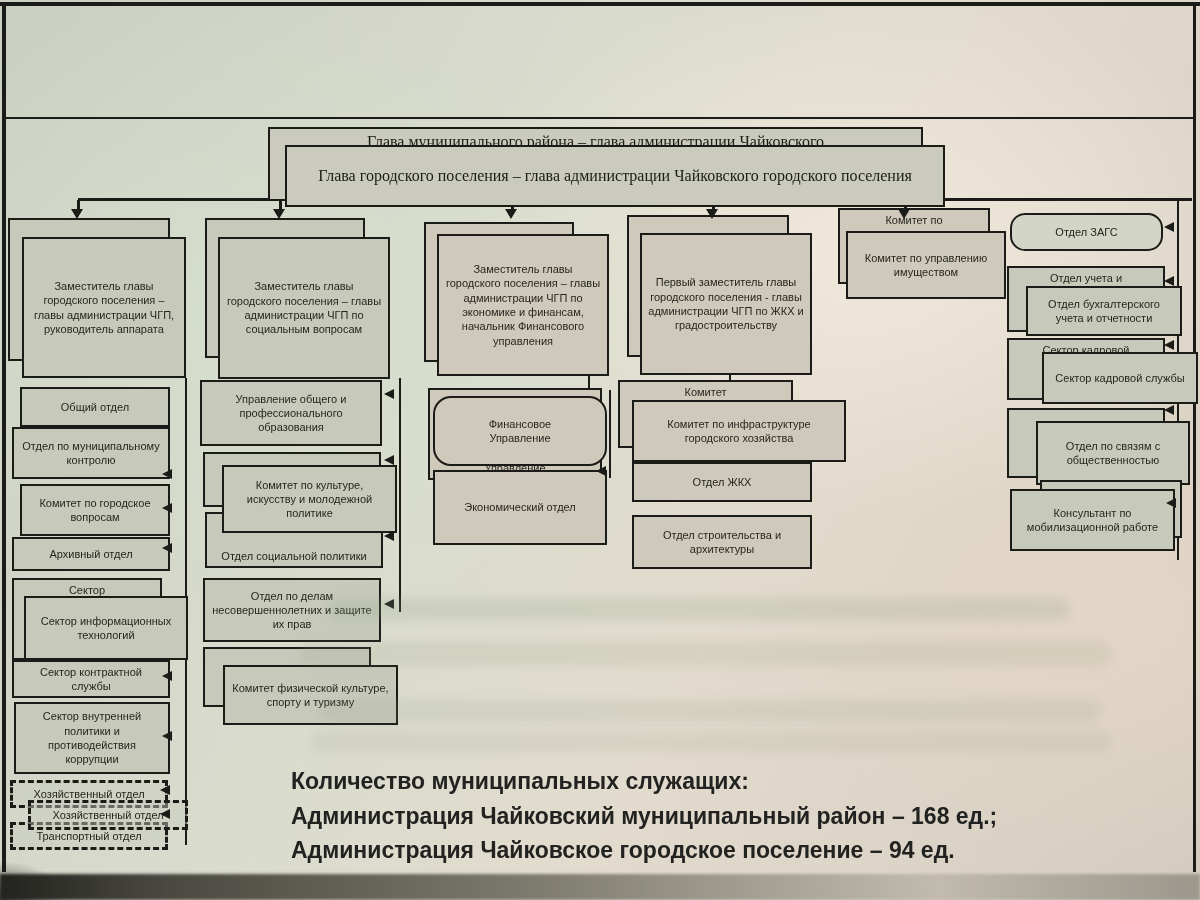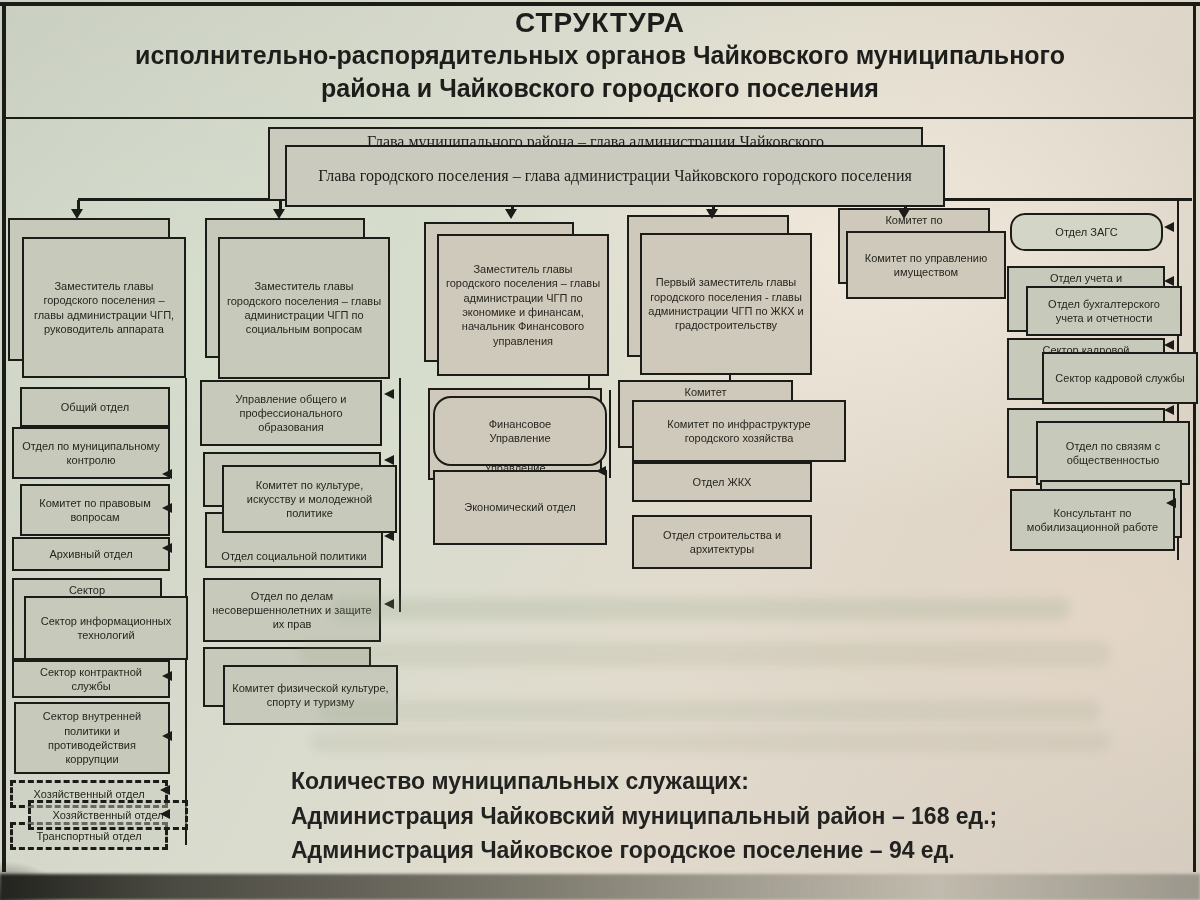--- a/index.html
+++ b/index.html
@@ -37,25 +37,20 @@
     background:linear-gradient(90deg,#23231f 0%,#4a4941 14%,#7e7b6f 45%,#96928660 78%,#6f6d6390 100%);
     filter:blur(1.5px);}
   #cornershadow{position:absolute;left:0;top:838px;width:120px;height:62px;
     background:radial-gradient(80% 90% at 0% 100%, rgba(25,25,22,.8), rgba(25,25,22,0) 70%);}
 </style>
 </head>
 <body>
 
 <div id="stage" style="--ink: #1b1b17; --fillA: #c7cabb; --fillB: #cfc9bb; --fillC: #d3d6c6; --fillHead: #cbcabe;">
 
-  <div id="title">
-    <div class="t1">СТРУКТУРА</div>
-    <div class="t2">исполнительно-распорядительных органов Чайковского муниципального</div>
-    <div class="t3">района и Чайковского городского поселения</div>
-  </div>
 
   <div id="lines">
       <div class="ln" style="left: 0px; top: 2px; width: 1200px; height: 4px;"></div>
       <div class="ln" style="left: 2px; top: 2px; width: 4px; height: 870px;"></div>
       <div class="ln" style="left: 1193px; top: 2px; width: 3px; height: 870px;"></div>
       <div class="ln" style="left: 4px; top: 117px; width: 1189px; height: 2px;"></div>
       <div class="ln" style="left: 78px; top: 198px; width: 1114px; height: 3px;"></div>
       <div class="ln" style="left: 77px; top: 200px; width: 3px; height: 10px;"></div>
       <div class="ln" style="left: 279px; top: 200px; width: 3px; height: 10px;"></div>
       <div class="ln" style="left: 511px; top: 204px; width: 3px; height: 8px;"></div>
@@ -68,21 +63,21 @@
       <div class="ln" style="left: 729px; top: 375px; width: 2px; height: 10px;"></div>
       <div class="ln" style="left: 1177px; top: 199px; width: 2px; height: 361px;"></div>
     </div>
   <div id="boxes">
       <div class="box serif vtop" style="left: 268px; top: 127px; width: 655px; height: 74px;">Глава муниципального района – глава администрации Чайковского</div>
       <div class="box serif" style="left: 285px; top: 145px; width: 660px; height: 62px;">Глава городского поселения – глава администрации Чайковского городского поселения</div>
       <div class="box" style="left: 8px; top: 218px; width: 162px; height: 143px;"></div>
       <div class="box" style="left: 22px; top: 237px; width: 164px; height: 141px;">Заместитель главы городского поселения – главы администрации ЧГП, руководитель аппарата</div>
       <div class="box" style="left: 20px; top: 387px; width: 150px; height: 40px;">Общий отдел</div>
       <div class="box" style="left: 12px; top: 427px; width: 158px; height: 52px;">Отдел по муниципальному контролю</div>
-      <div class="box" style="left: 20px; top: 484px; width: 150px; height: 52px;">Комитет по правовым вопросам</div>
+      <div class="box" style="left: 20px; top: 484px; width: 150px; height: 52px;">Комитет по городское вопросам</div>
       <div class="box" style="left: 12px; top: 537px; width: 158px; height: 34px;">Архивный отдел</div>
       <div class="box vtop" style="left: 12px; top: 578px; width: 150px; height: 82px;">Сектор</div>
       <div class="box" style="left: 24px; top: 596px; width: 164px; height: 64px;">Сектор информационных технологий</div>
       <div class="box" style="left: 12px; top: 660px; width: 158px; height: 38px;">Сектор контрактной службы</div>
       <div class="box" style="left: 14px; top: 702px; width: 156px; height: 72px;">Сектор внутренней политики и противодействия коррупции</div>
       <div class="box dashed" style="left: 10px; top: 780px; width: 158px; height: 28px;">Хозяйственный отдел</div>
       <div class="box dashed" style="left: 10px; top: 822px; width: 158px; height: 28px;">Транспортный отдел</div>
       <div class="box dashed" style="left: 28px; top: 800px; width: 160px; height: 30px;">Хозяйственный отдел</div>
       <div class="box" style="left: 205px; top: 218px; width: 160px; height: 140px;"></div>
       <div class="box" style="left: 218px; top: 237px; width: 172px; height: 142px;">Заместитель главы городского поселения – главы администрации ЧГП по социальным вопросам</div>

